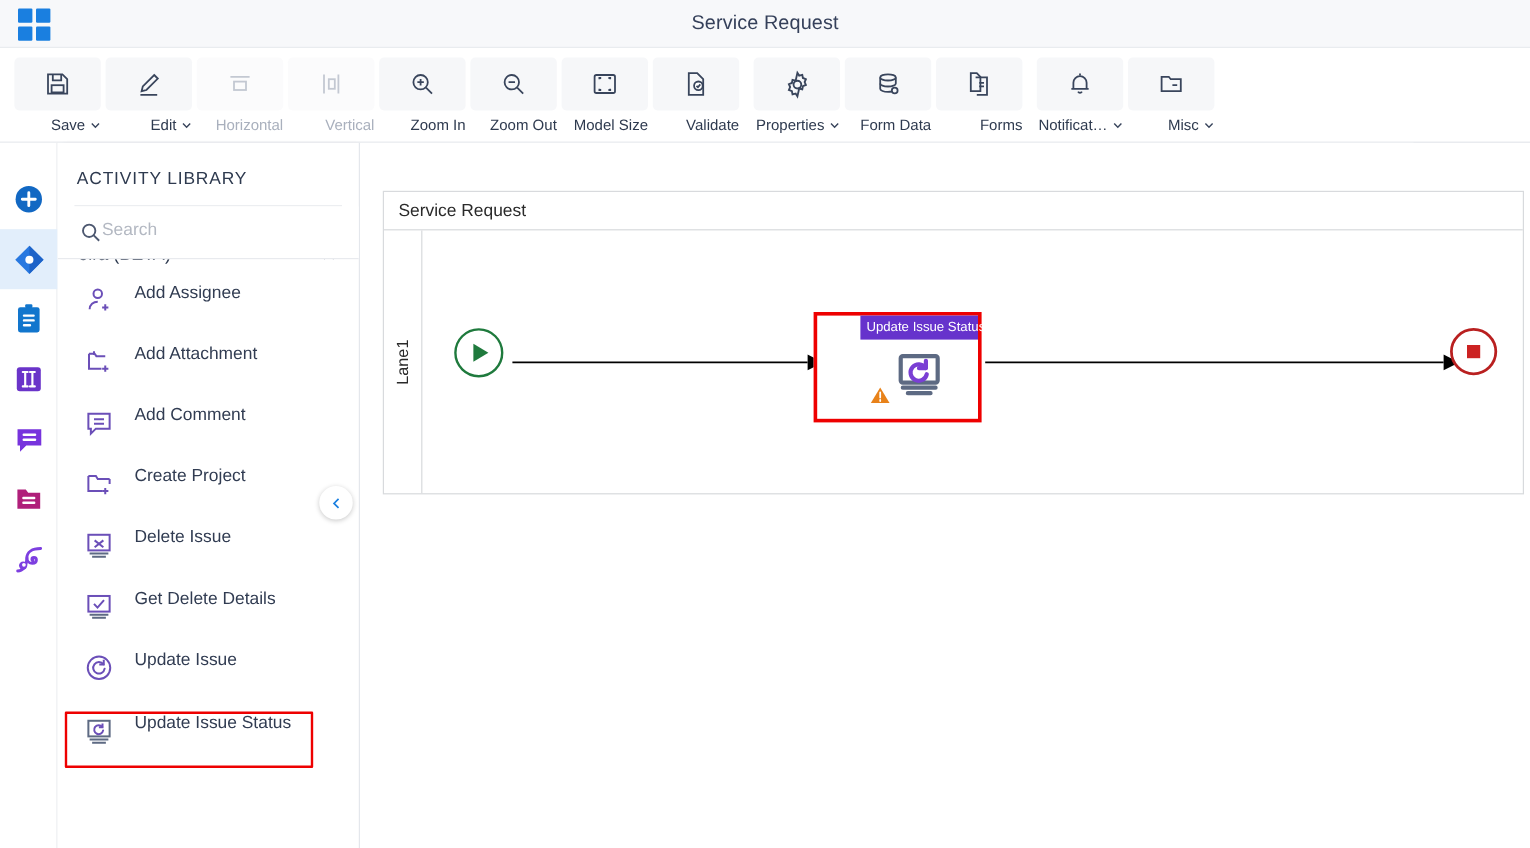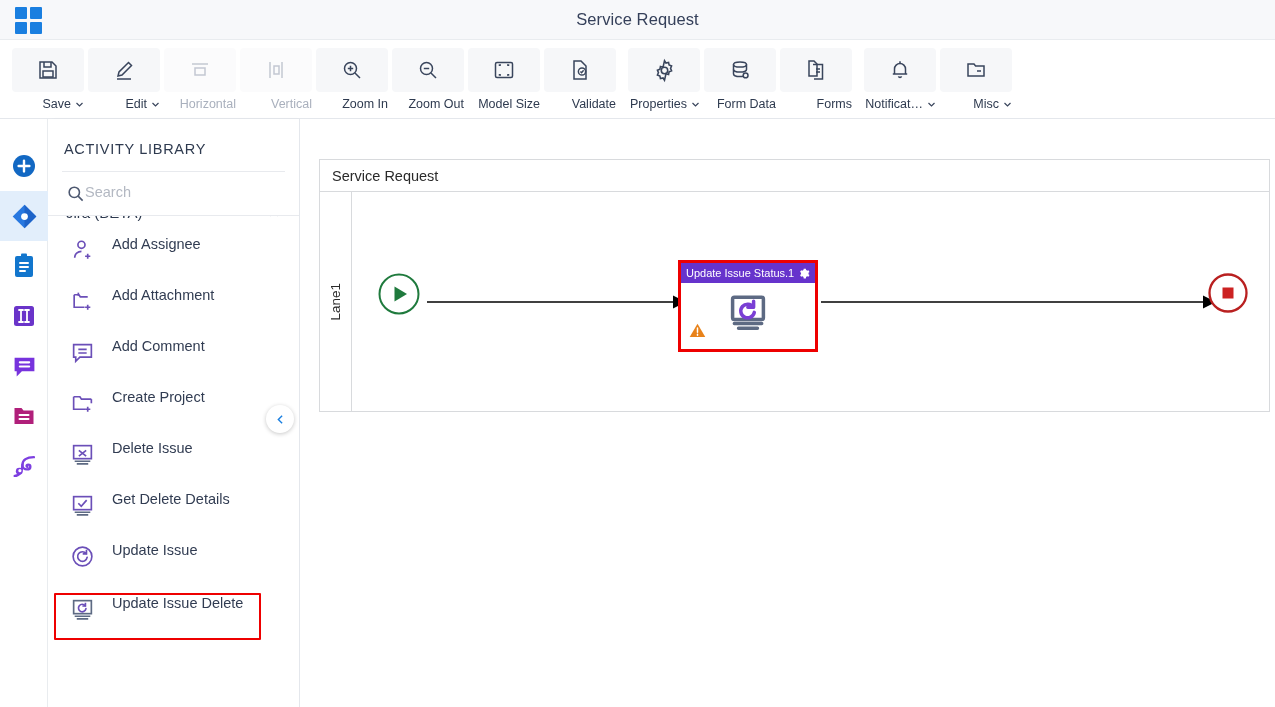--- a/index.html
+++ b/index.html
@@ -143,21 +143,21 @@
     writing-mode: vertical-rl; transform: rotate(180deg);
     font-size: 13.5px; color: #2a2a2a;
   }
   .lane-body { flex: 1; position: relative; }
 
   .node { position: absolute; }
   .start-ev { left: 25px; top: 80px; }
   .end-ev  { left: 855px; top: 80px; }
   .task {
     left: 326px; top: 68px; width: 140px; height: 92px;
-    border: 3px solid #ee0000; background: #ffffff;
+    border: 3px solid #ee0000; background: #ffffff; padding-left: 36px;
   }
   .task-head {
     height: 20px; background: #6633cc; display: flex; align-items: center;
     justify-content: space-between; padding: 0 4px 0 5px;
   }
   .task-head .t-name { font-size: 11px; color: #ffffff; white-space: nowrap; }
   .task-body { position: relative; height: 66px; }
   .task-warn { position: absolute; left: 8px; bottom: 6px; }
   .task-ico  { position: absolute; left: 50%; top: 50%; transform: translate(-50%,-52%); }
 
@@ -527,21 +527,21 @@
 
       <div class="act-item highlighted">
         <span class="act-icon">
           <svg width="25" height="25" viewBox="0 0 24 24" fill="none" stroke="#6b4fb8" stroke-width="1.6">
             <rect x="3.5" y="3.5" width="17" height="12.5" stroke="#5d6a83"></rect>
             <path d="M14.6 8.4a3.6 3.6 0 10.7 2.8" stroke-linecap="round"></path>
             <path d="M14.8 5.6v3h-2.9"></path>
             <path d="M4.5 18.5h15M6.5 21h11" stroke="#5d6a83"></path>
           </svg>
         </span>
-        <span class="act-label">Update Issue Delete</span>
+        <span class="act-label">Update Issue Status</span>
       </div>
     </div>
   </div>
 
   <div class="collapse-btn">
     <svg width="13" height="13" viewBox="0 0 24 24" fill="none" stroke="#1a7fe0" stroke-width="2.6">
         <path d="M15 5l-7 7 7 7"></path>
       </svg>
   </div>
 

